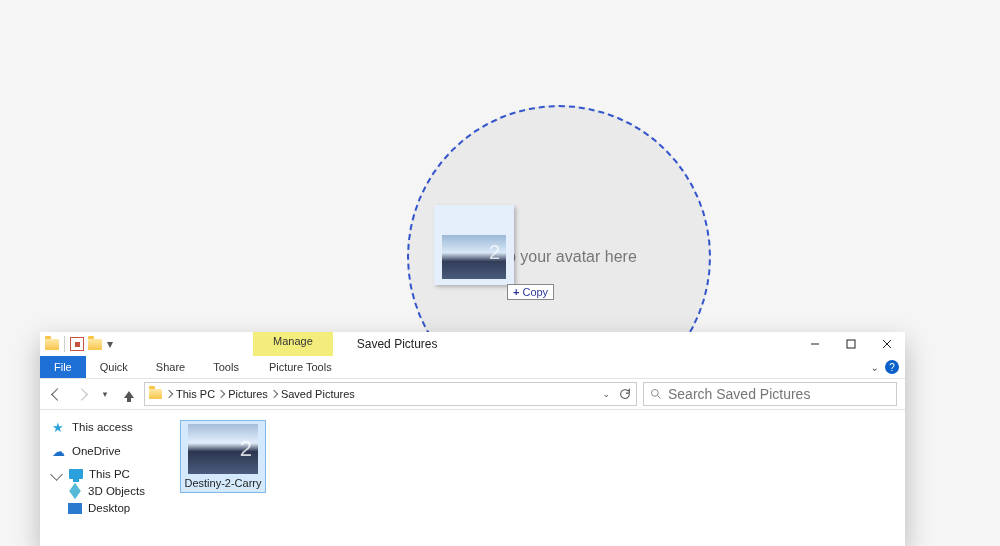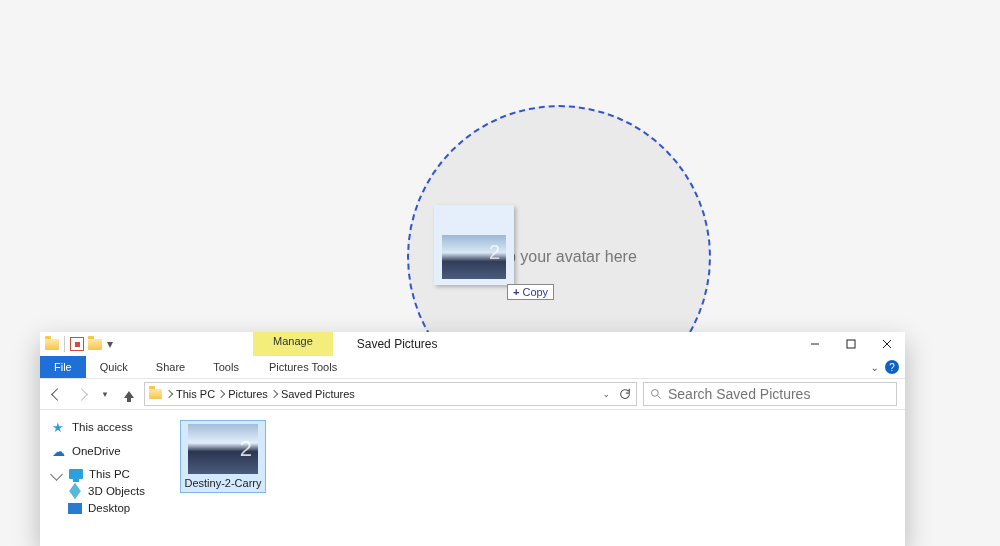--- a/index.html
+++ b/index.html
@@ -130,21 +130,21 @@
           </svg>
         </div>
     </div>
   </div>
 
   <div class="ribbon">
     <div class="rtab file">File</div>
     <div class="rtab">Quick</div>
     <div class="rtab">Share</div>
     <div class="rtab">Tools</div>
-    <div class="ctx-lower" style="margin-left:2px">Pictures Tools</div>
+    <div class="ctx-lower" style="margin-left:2px">Picture Tools</div>
     <div class="ribbon-right">
       <span style="color:#555;font-size:10px">⌄</span>
       <div class="help">?</div>
     </div>
   </div>
 
   <div class="navrow">
     <div class="navbtn">
         <div class="arrow-l"></div>
       </div>

